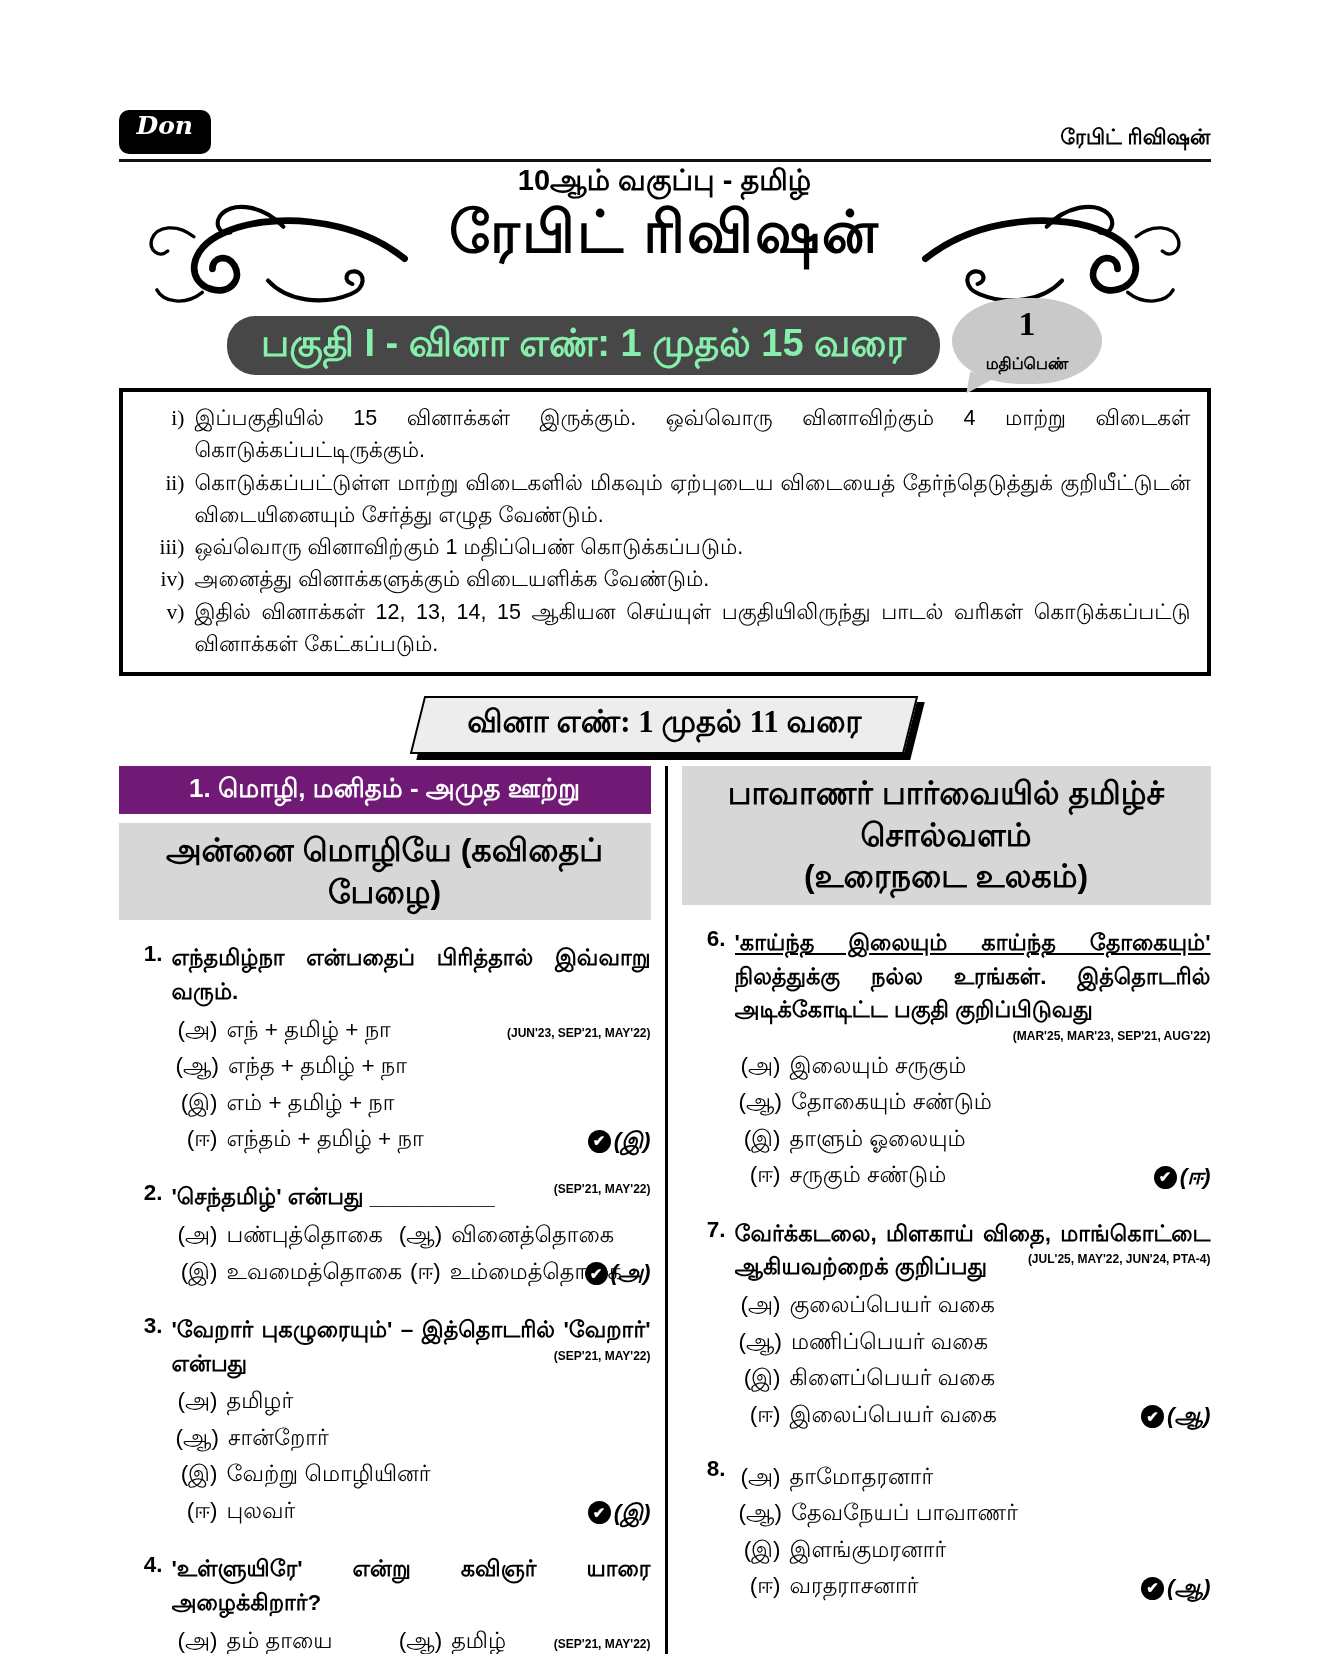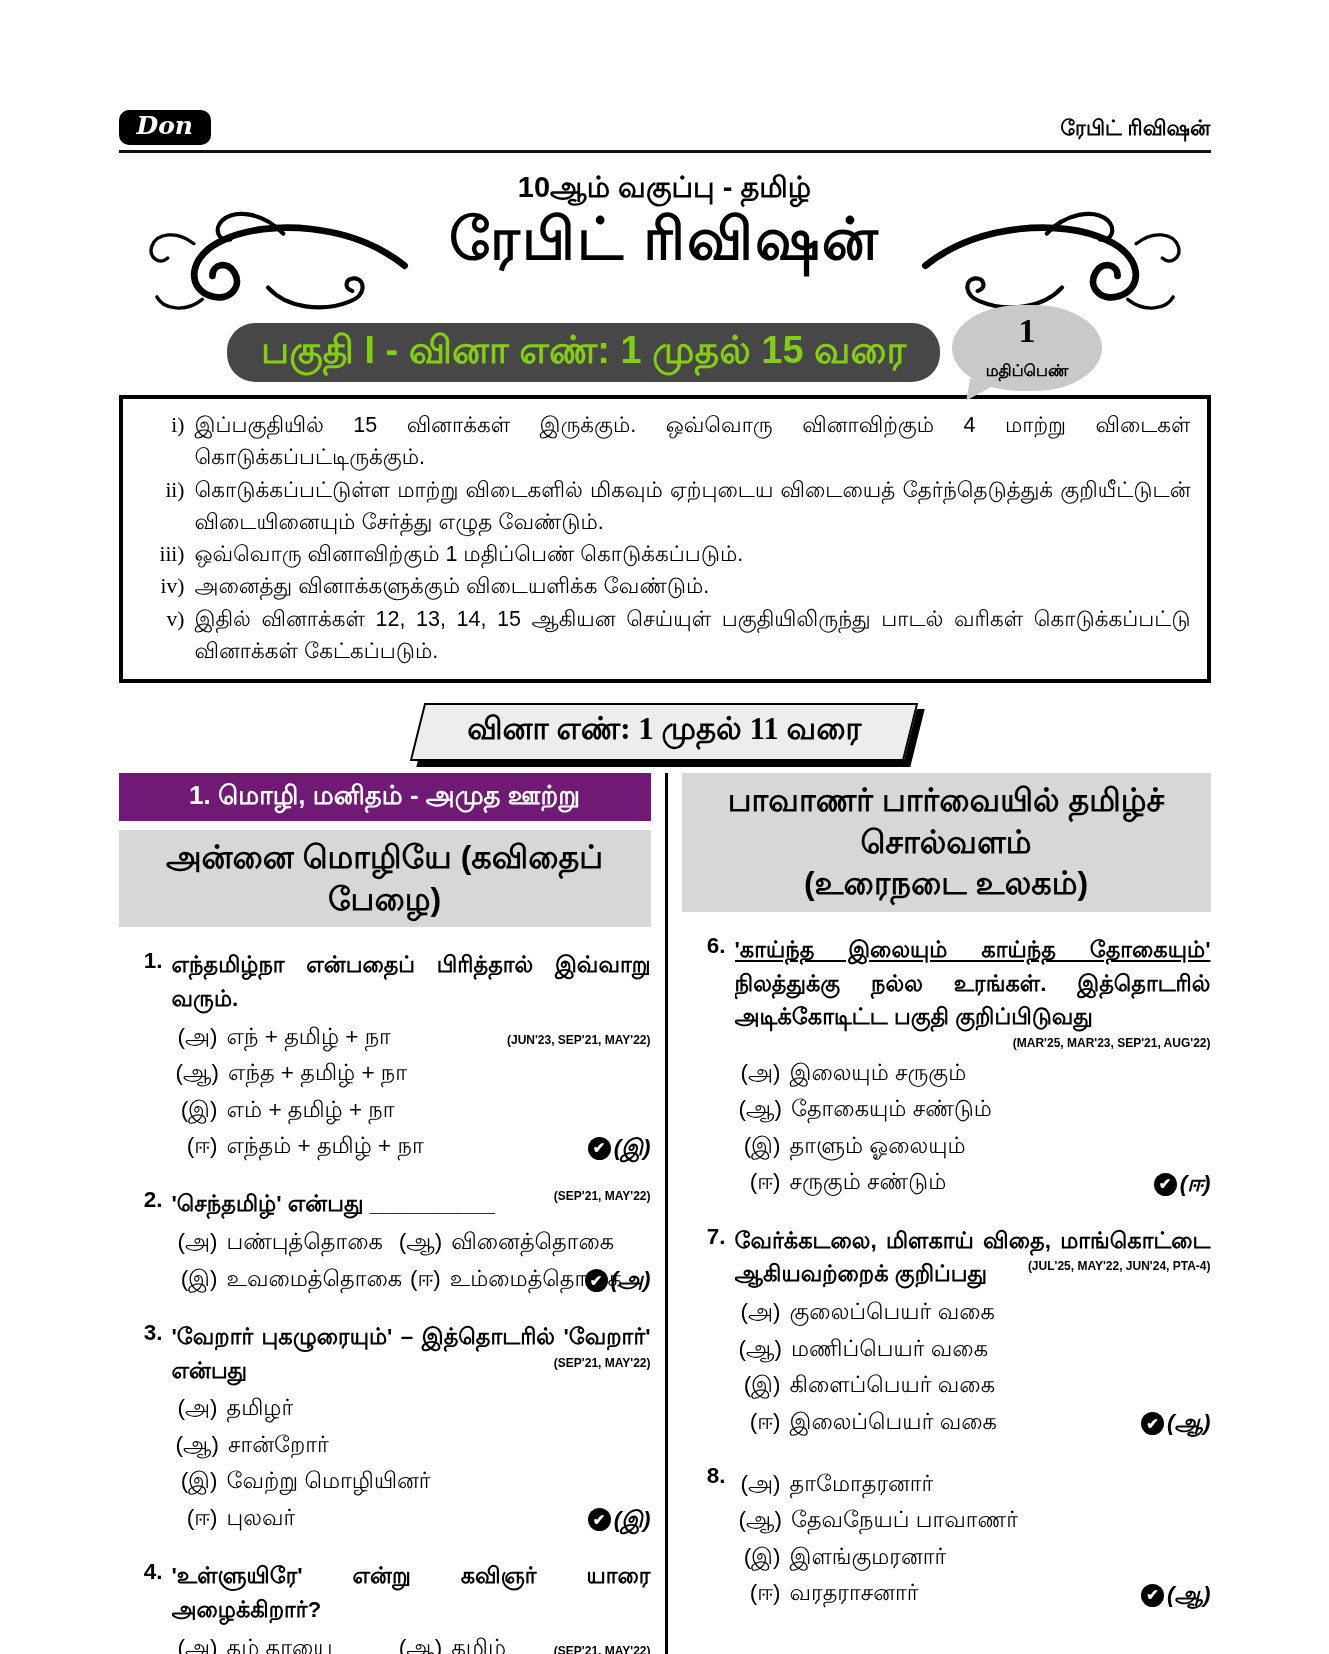--- a/index.html
+++ b/index.html
@@ -4,35 +4,35 @@
 <style>
   html,body{margin:0;padding:0;}
   body{
     width:1329px;height:1654px;background:#ffffff;color:#000;
     font-family:"Liberation Sans", sans-serif;position:relative;overflow:hidden;
   }
   .sheet{width:1092px;margin:0 auto;padding-top:110px;position:relative;}
 
   
   .topbar{display:flex;justify-content:space-between;align-items:flex-end;}
-  .brand{background:#000;color:#fff;border-radius:10px;padding:1px 18px 5px;
+  .brand{background:#000;color:#fff;border-radius:10px;padding:1px 18px 14px;
     font-family:"DejaVu Serif", serif;font-style:italic;font-weight:bold;font-size:25px;}
   .top-title{font-weight:bold;font-size:21px;padding-bottom:2px;}
   .toprule{border-top:3px solid #111;margin-top:5px;}
 
   
-  .masthead{position:relative;text-align:center;margin-top:18px;height:152px;}
+  .masthead{position:relative;text-align:center;margin-top:2px;height:152px;}
   .class-line{font-size:29px;font-weight:bold;}
   .main-title{font-size:58px;font-weight:bold;letter-spacing:2px;line-height:1.08;}
   .flourish{position:absolute;top:34px;width:315px;height:118px;}
   .flourish.left{left:0;}
   .flourish.right{right:0;transform:scaleX(-1);}
 
   .banner-row{display:flex;justify-content:center;align-items:flex-start;margin-top:0;}
-  .part-banner{background:#474747;color:#84cc16;font-weight:bold;font-size:38px;
+  .part-banner{background:#474747;color:#86efac;font-weight:bold;font-size:38px;
     border-radius:28px;padding:7px 34px 10px;line-height:1.1;}
   .bubble{position:relative;flex:none;margin-left:12px;margin-top:-18px;width:150px;height:86px;
     background:#c9c9c9;border-radius:50%/ 55%;display:flex;flex-direction:column;align-items:center;justify-content:center;}
   .bubble::before{content:"";position:absolute;bottom:-12px;left:16px;width:0;height:0;
     border-top:22px solid #c9c9c9;border-right:28px solid transparent;transform:rotate(10deg);}
   .bubble-num{font-size:34px;font-weight:bold;font-family:"Liberation Serif", serif;line-height:1;}
   .bubble-label{font-size:16px;font-weight:bold;margin-top:14px;}
 
   
   .instructions{border:4px solid #000;padding:10px 16px 12px;margin-top:4px;

